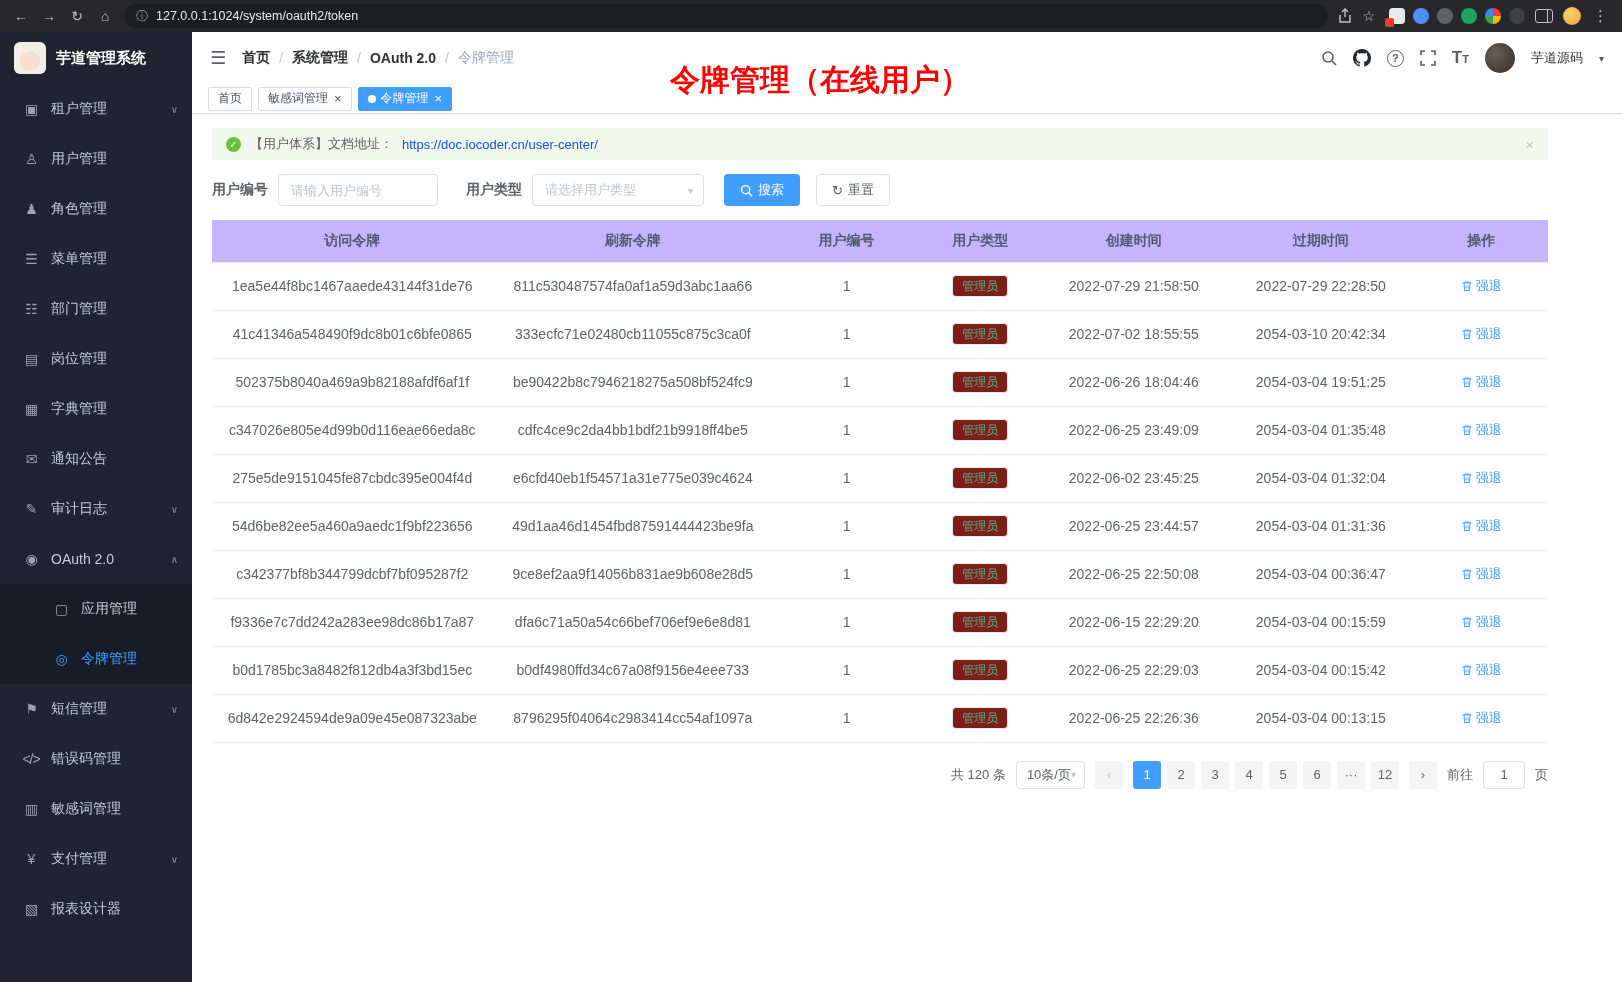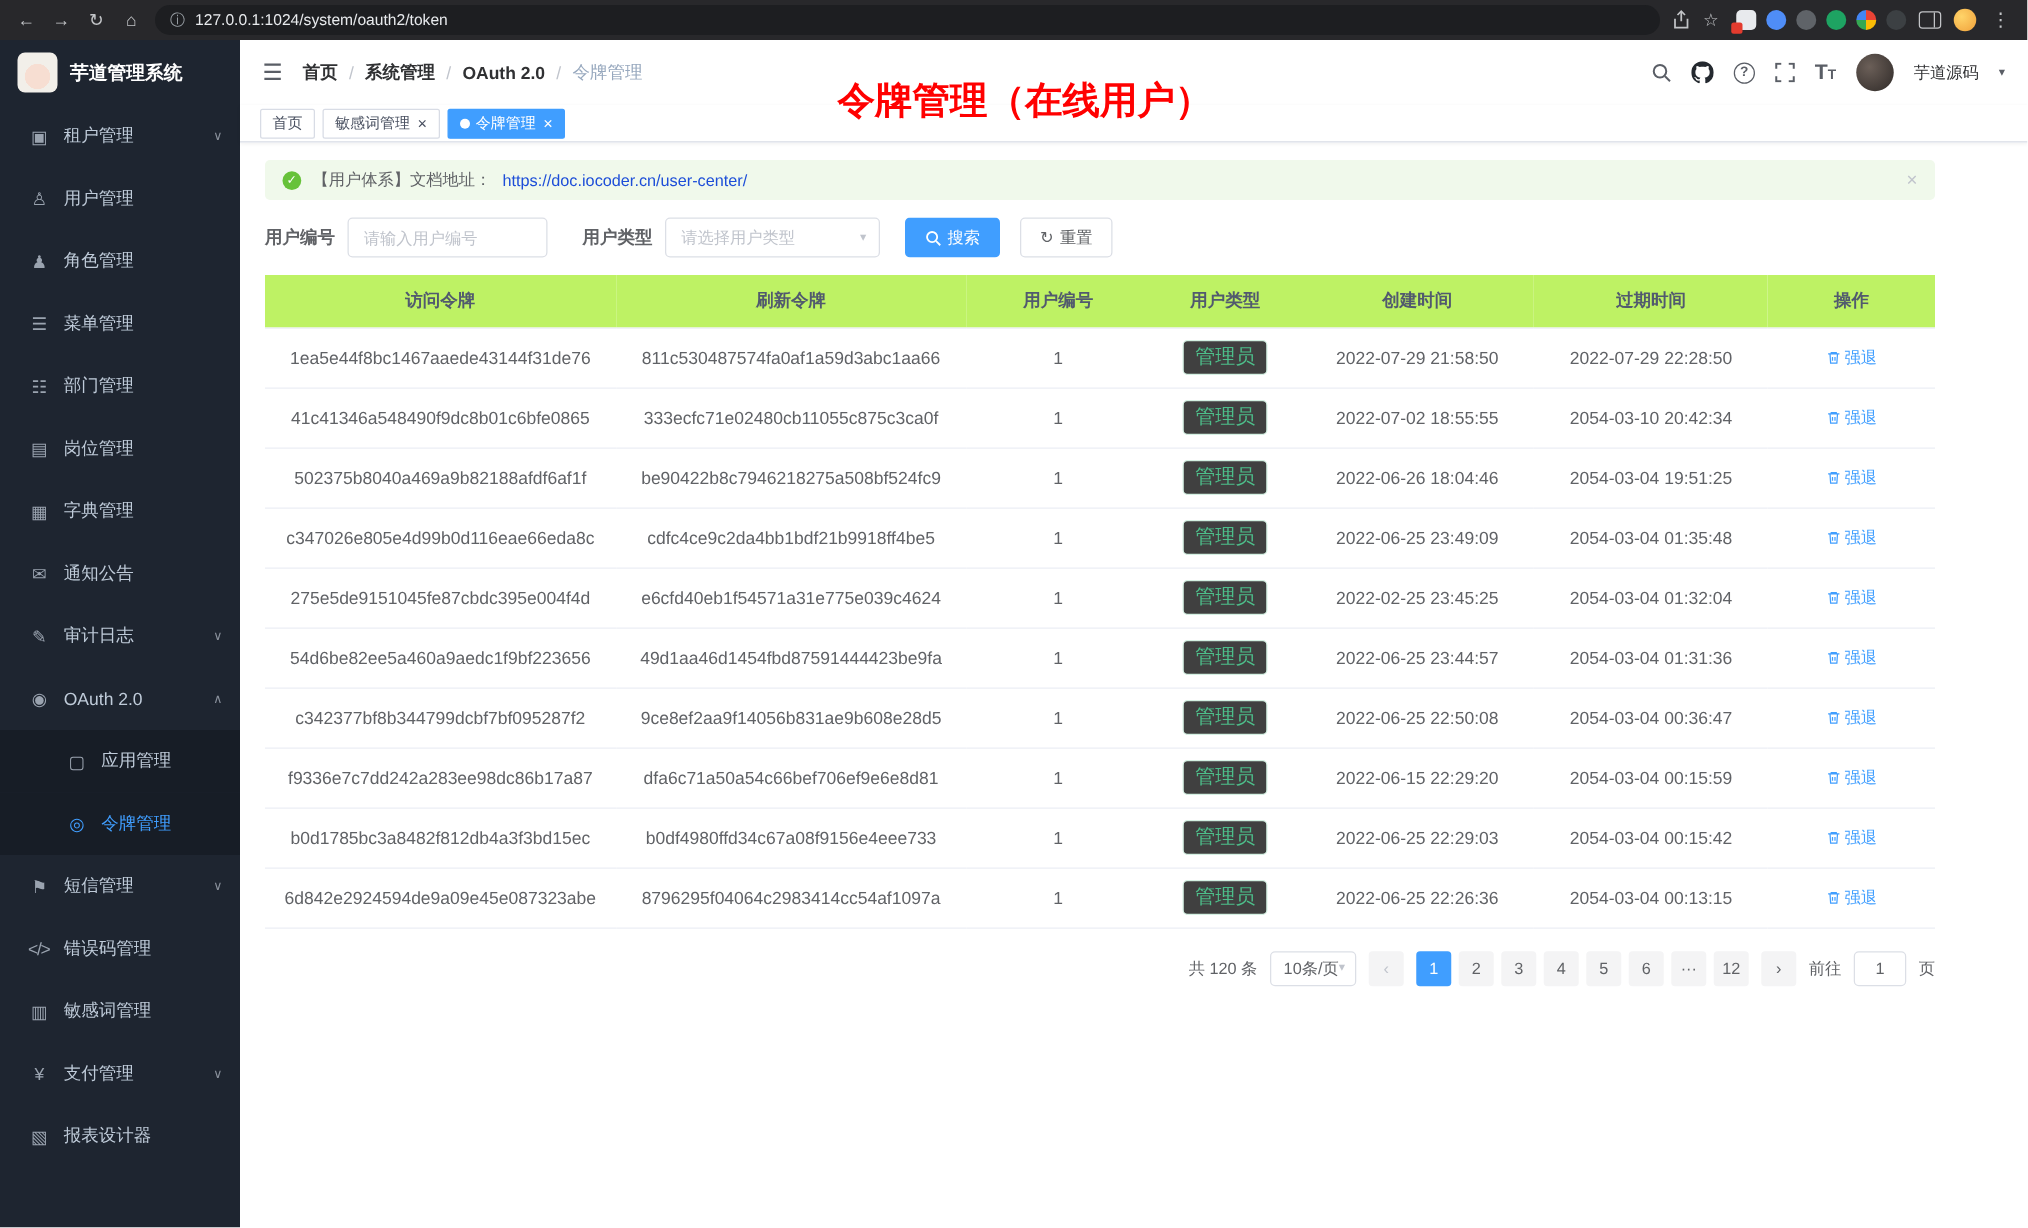--- a/index.html
+++ b/index.html
@@ -81,23 +81,23 @@
   .text-input::placeholder{color:#c0c4cc;}
   .select{width:172px;height:32px;border:1px solid #dcdfe6;border-radius:4px;background:#fff;display:flex;align-items:center;justify-content:space-between;padding:0 10px 0 12px;cursor:pointer;}
   .sel-placeholder{font-size:13px;color:#c0c4cc;}
   .sel-arrow{font-size:10px;color:#c0c4cc;}
   .btn{height:32px;border-radius:4px;font-size:13px;display:inline-flex;align-items:center;gap:5px;padding:0 15px;border:1px solid transparent;cursor:pointer;font-family:inherit;}
   .btn-primary{background:#409eff;color:#fff;margin-left:10px;}
   .btn-plain{background:#fff;border-color:#dcdfe6;color:#606266;margin-left:6px;}
   .reset-ic{font-size:13px;}
 
   table{width:100%;border-collapse:collapse;table-layout:fixed;}
-  thead th{background:#bef264;height:42px;font-size:14px;color:#515a6e;font-weight:bold;border-bottom:1px solid #ebeef5;}
+  thead th{background:#c4b5fd;height:42px;font-size:14px;color:#515a6e;font-weight:bold;border-bottom:1px solid #ebeef5;}
   tbody td{height:48px;font-size:14px;color:#606266;text-align:center;border-bottom:1px solid #ebeef5;white-space:nowrap;overflow:hidden;}
-  .tag-success{display:inline-block;padding:3px 9px;font-size:16px;border-radius:4px;background:#404040;color:#4dbe8a;border:1px solid #d5f1e3;line-height:1.2;}
+  .tag-success{display:inline-block;padding:3px 9px;font-size:12px;border-radius:4px;background:#7f1d1d;color:#4dbe8a;border:1px solid #d5f1e3;line-height:1.2;}
   .action-link{color:#409eff;font-size:13px;display:inline-flex;align-items:center;gap:3px;cursor:pointer;text-decoration:none;}
   .trash-ic{display:inline-flex;align-items:center;}
 
   .pagination{display:flex;align-items:center;justify-content:flex-end;gap:10px;margin-top:18px;font-size:13px;color:#606266;}
   .page-size-select{height:28px;border:1px solid #dcdfe6;border-radius:4px;background:#fff;display:flex;align-items:center;padding:0 8px 0 10px;cursor:pointer;font-size:13px;color:#606266;}
   .pagination-pages{display:flex;gap:6px;}
   .page-btn{min-width:28px;height:28px;border-radius:3px;background:#f4f4f5;color:#606266;display:inline-flex;align-items:center;justify-content:center;font-size:13px;cursor:pointer;padding:0 4px;}
   .page-btn.active{background:#409eff;color:#fff;}
   .page-btn.disabled{color:#c0c4cc;}
   .goto-input{width:42px;height:28px;border:1px solid #dcdfe6;border-radius:4px;text-align:center;font-size:13px;color:#606266;outline:none;font-family:inherit;}
@@ -388,21 +388,21 @@
                     </svg>
                   </span>
                   <span>强退</span>
                 </a></td>
             </tr>
             <tr>
               <td>275e5de9151045fe87cbdc395e004f4d</td>
               <td>e6cfd40eb1f54571a31e775e039c4624</td>
               <td>1</td>
               <td><span class="tag-success">管理员</span></td>
-              <td>2022-02-25 23:45:25</td>
+              <td>2022-06-02 23:45:25</td>
               <td>2054-03-04 01:32:04</td>
               <td><a class="action-link">
                   <span class="trash-ic">
                     <svg width="12" height="12" viewBox="0 0 24 24" fill="none" stroke="currentColor" stroke-width="2">
                       <path d="M3 6h18M8 6V4h8v2M6 6l1 15h10l1-15M10 11v6M14 11v6"></path>
                     </svg>
                   </span>
                   <span>强退</span>
                 </a></td>
             </tr>

